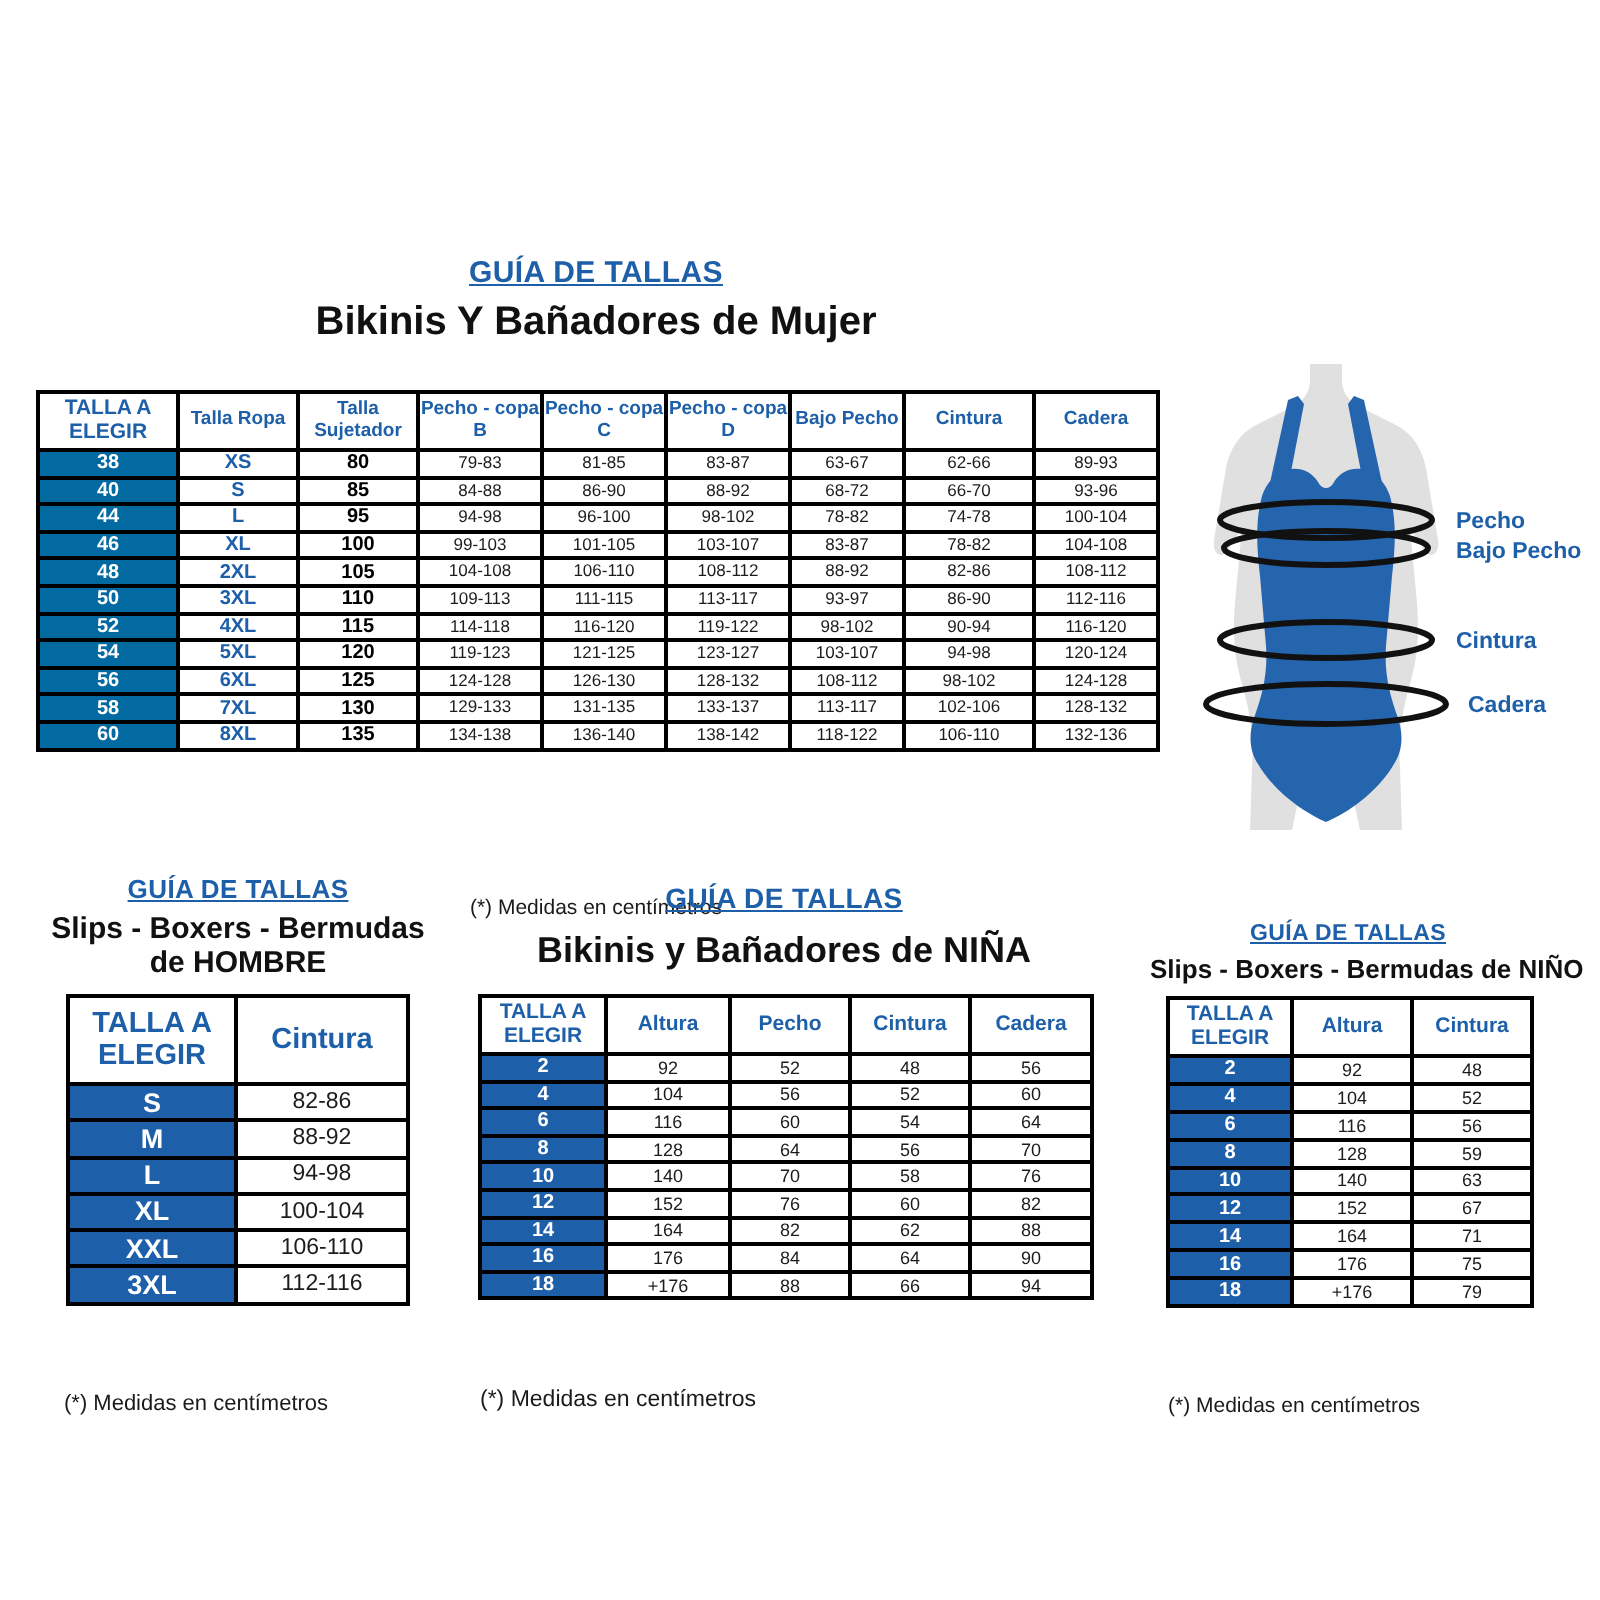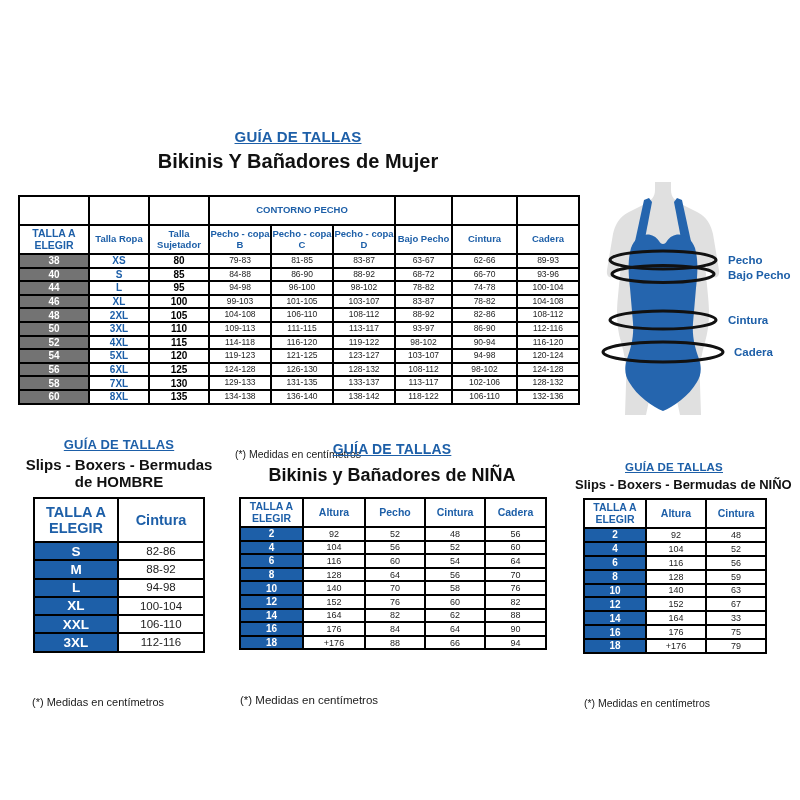--- a/index.html
+++ b/index.html
@@ -22,21 +22,21 @@
   }
   table.sz th { white-space:pre-line; color:#1d5fa8; font-weight:bold; background:#fff; }
   th.blank { border:none; background:transparent; }
   th.first-col { background:#1d5fa8; color:#ffffff; }
   td.contorno, th.contorno { color:#000; font-weight:bold; font-size:10px; height:13px; }
 
   
   .w-tab th { font-size:9.5px; height:27px; }
   .w-tab th.first-col { font-size:10.5px; }
   .w-tab tbody td { font-size:8.5px; height:11.6px; color:#1c1c1c; }
-  .w-tab tbody td:nth-child(1) { background:#737373; color:#fff; font-weight:bold; font-size:10px; }
+  .w-tab tbody td:nth-child(1) { background:#0369a1; color:#fff; font-weight:bold; font-size:10px; }
   .w-tab tbody td:nth-child(2) { color:#1d5fa8; font-weight:bold; font-size:10px;margin-top:24px; }
   .w-tab tbody td:nth-child(3) { color:#000; font-weight:bold; font-size:10px;margin-left:48px; }
 
   
   .m-tab th { font-size:14.5px; height:42px; }
   .m-tab tbody td { font-size:11.5px; height:16.3px; color:#1c1c1c; }
   .m-tab tbody td:nth-child(1) { background:#1d5fa8; color:#fff; font-weight:bold; font-size:13.5px; }
 
   
   .g-tab th, .b-tab th { font-size:10.5px; height:27px; }
@@ -64,29 +64,20 @@
         <col style="width:60px">
         <col style="width:60px">
       <col style="width:62px">
         <col style="width:62px">
         <col style="width:62px">
       <col style="width:57px">
         <col style="width:65px">
         <col style="width:62px">
     </colgroup>
     <thead>
-      <tr>
-        <th class="blank"></th>
-        <th class="blank"></th>
-        <th class="blank"></th>
-        <th class="contorno" colspan="3">CONTORNO PECHO</th>
-        <th class="blank"></th>
-        <th class="blank"></th>
-        <th class="blank"></th>
-      </tr>
       <tr>
         <th class="first-col">TALLA A
 ELEGIR</th>
         <th>Talla Ropa</th>
         <th>Talla
 Sujetador</th>
         <th>Pecho - copa
 B</th>
         <th>Pecho - copa
 C</th>
@@ -426,21 +417,21 @@
           <td>63</td>
         </tr>
         <tr>
           <td>12</td>
           <td>152</td>
           <td>67</td>
         </tr>
         <tr>
           <td>14</td>
           <td>164</td>
-          <td>33</td>
+          <td>71</td>
         </tr>
         <tr>
           <td>16</td>
           <td>176</td>
           <td>75</td>
         </tr>
         <tr>
           <td>18</td>
           <td>+176</td>
           <td>79</td>

